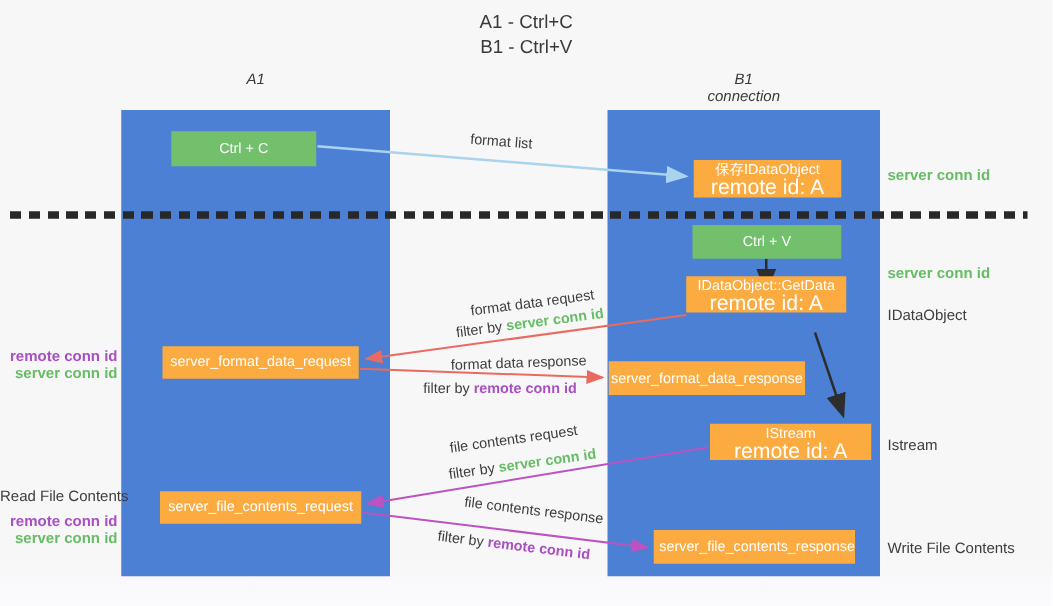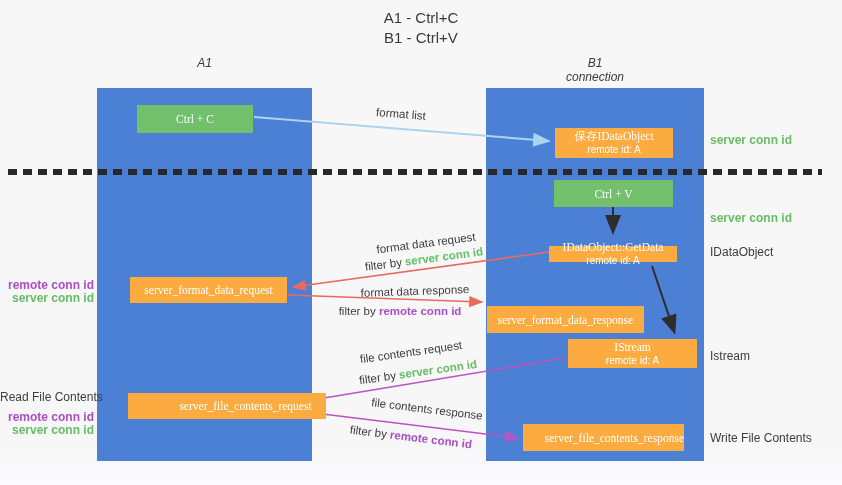--- a/index.html
+++ b/index.html
@@ -13,32 +13,32 @@
   .col-header{position:absolute;text-align:center;font-size:12px;line-height:14px;color:#3a3a3a;font-style:italic;}
   .col-header.left{left:97px;top:56px;width:215px;}
   .col-header.right{left:486px;top:56px;width:218px;}
   .column{position:absolute;top:88px;height:373px;background:#4b80d5;}
   .column.left{left:97px;width:215px;}
   .column.right{left:486px;width:218px;}
   .dotted{position:absolute;left:8px;top:169px;width:814px;height:6px;
     background:repeating-linear-gradient(to right,#282828 0 9px,transparent 9px 15px);}
   .box{position:absolute;display:flex;flex-direction:column;align-items:center;
     justify-content:center;color:#ffffff;text-align:center;z-index:3;}
-  .box .l1{font-size:11.5px;line-height:14px;font-family:Liberation Serif, serif;}
-  .box .l2{font-size:10px;line-height:14px;}
+  .box .l1{font-size:11.5px;line-height:14px;}
+  .box .l2{font-size:17px;line-height:14px;}
   .box.green{background:#72c06c;}
   .box.orange{background:#fbab40;}
   .b-ctrlc{left:137px;top:105px;width:116px;height:28px;}
   .b-save{left:555px;top:128px;width:118px;height:30px;}
   .b-ctrlv{left:554px;top:180px;width:119px;height:27px;}
-  .b-getdata{left:549px;top:246px;width:128px;height:16px;}
+  .b-getdata{left:549px;top:221px;width:128px;height:29px;}
   .b-fmtreq{left:130px;top:277px;width:157px;height:26px;}
-  .b-fmtresp{left:487px;top:289px;width:157px;height:27px;margin-top:17px;}
+  .b-fmtresp{left:487px;top:289px;width:157px;height:27px;}
   .b-istream{left:568px;top:339px;width:129px;height:29px;}
-  .b-filereq{left:128px;top:393px;width:161px;height:26px;padding-left:37px;}
+  .b-filereq{left:128px;top:393px;width:161px;height:26px;}
   .b-fileresp{left:523px;top:424px;width:161px;height:27px;align-items:flex-end;}
   .flow-label{position:absolute;font-size:11.5px;white-space:nowrap;color:#3d3d3d;
     transform-origin:center;z-index:4;}
   .side-left{position:absolute;left:0;width:94px;text-align:right;font-size:12px;
     line-height:13px;white-space:nowrap;z-index:4;}
   .side-right{position:absolute;left:710px;text-align:left;font-size:12px;
     white-space:nowrap;z-index:4;}
   .green-t{color:#67bd66;font-weight:bold;}
   .purple-t{color:#a94fc2;font-weight:bold;}
   .black-t{color:#3d3d3d;font-weight:normal;}

